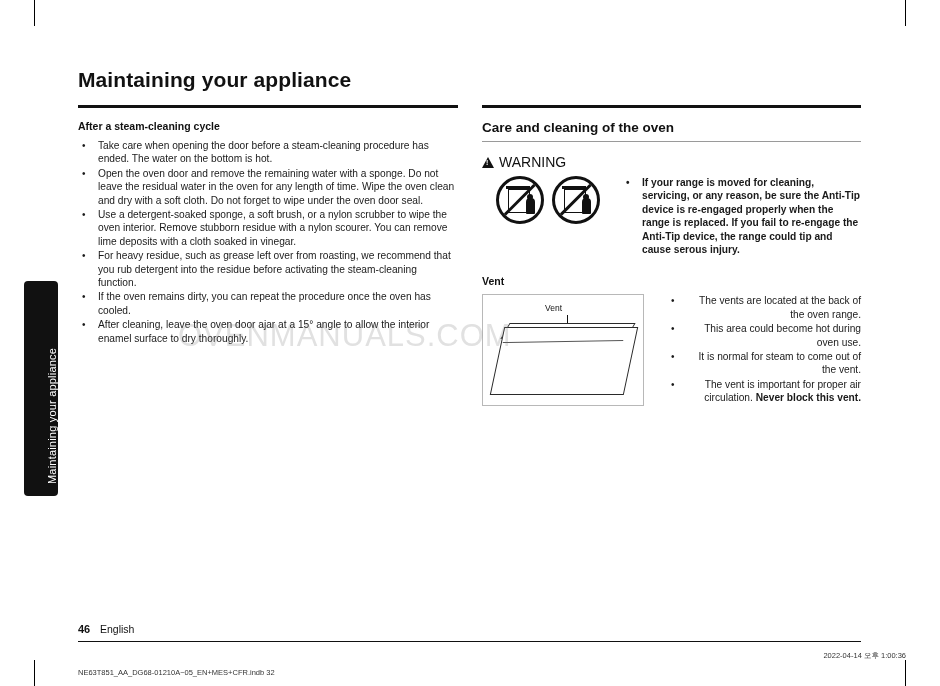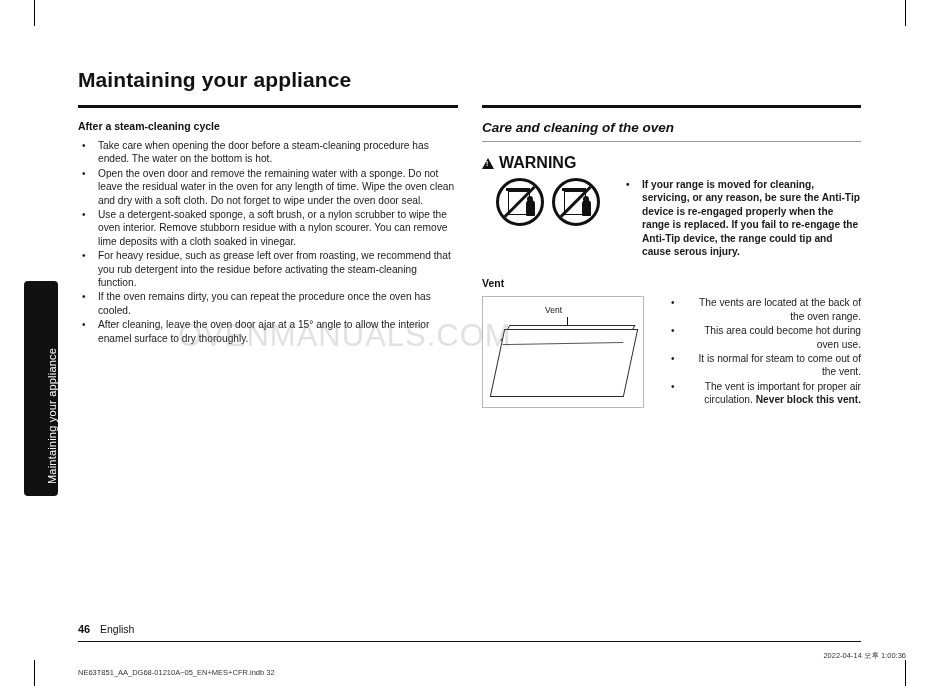--- a/index.html
+++ b/index.html
@@ -94,21 +94,20 @@
     font-weight: bold;
     color: #111;
     margin: 0 0 7px 0;
   }
 
   .section-head {
     font-size: 13.5px;
     font-weight: bold;
     color: #111;
     margin: 0 0 6px 0;
-    font-style: italic;
   }
   .section-rule {
     width: 100%;
     height: 1px;
     background: #9a9a9a;
     margin: 0 0 12px 0;
   }
 
   ul.bullets {
     list-style: none;
@@ -152,22 +151,22 @@
     content: "!";
     position: absolute;
     left: -2px;
     top: 1px;
     color: #fff;
     font-size: 7px;
     font-weight: bold;
     line-height: 10px;
   }
   .warn-label {
-    font-size: 16px;
-    font-weight: bold;
+    font-size: 14px;
+    font-weight: normal;
     color: #111;
   }
 
   .b { font-weight: bold; }
 
   
   .icon-pair {
     display: flex;
     gap: 8px;
     margin: 6px 0 0 20px;

